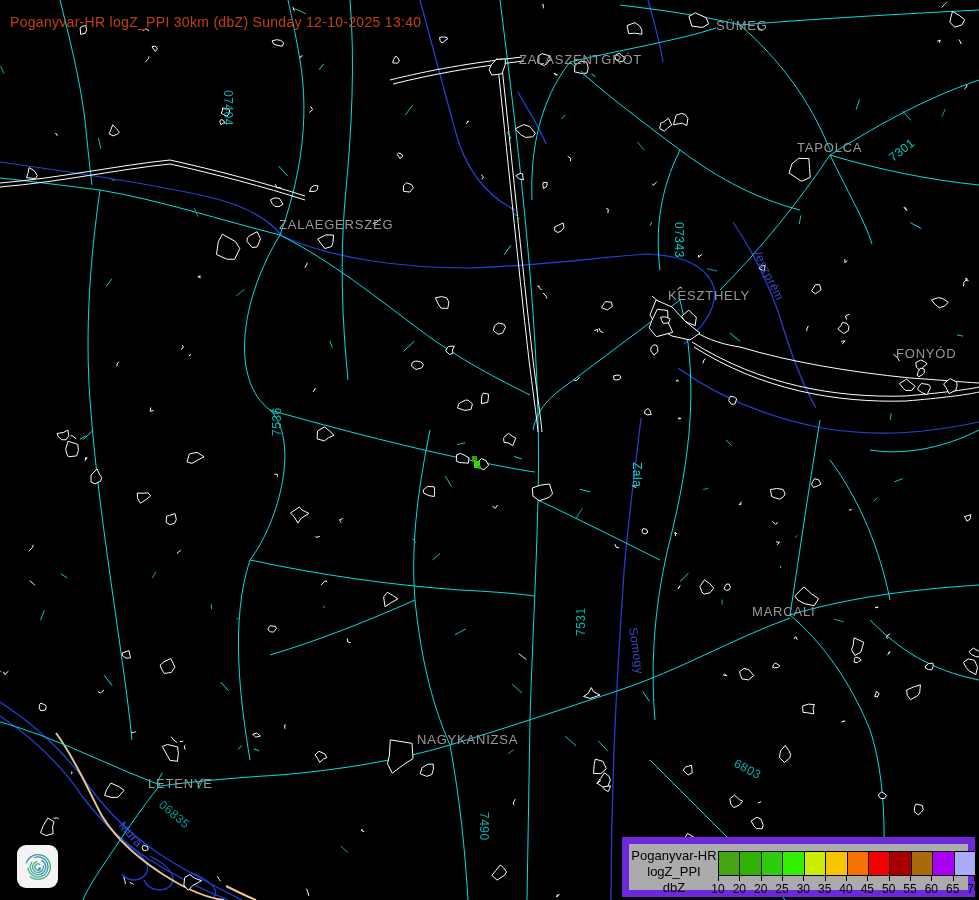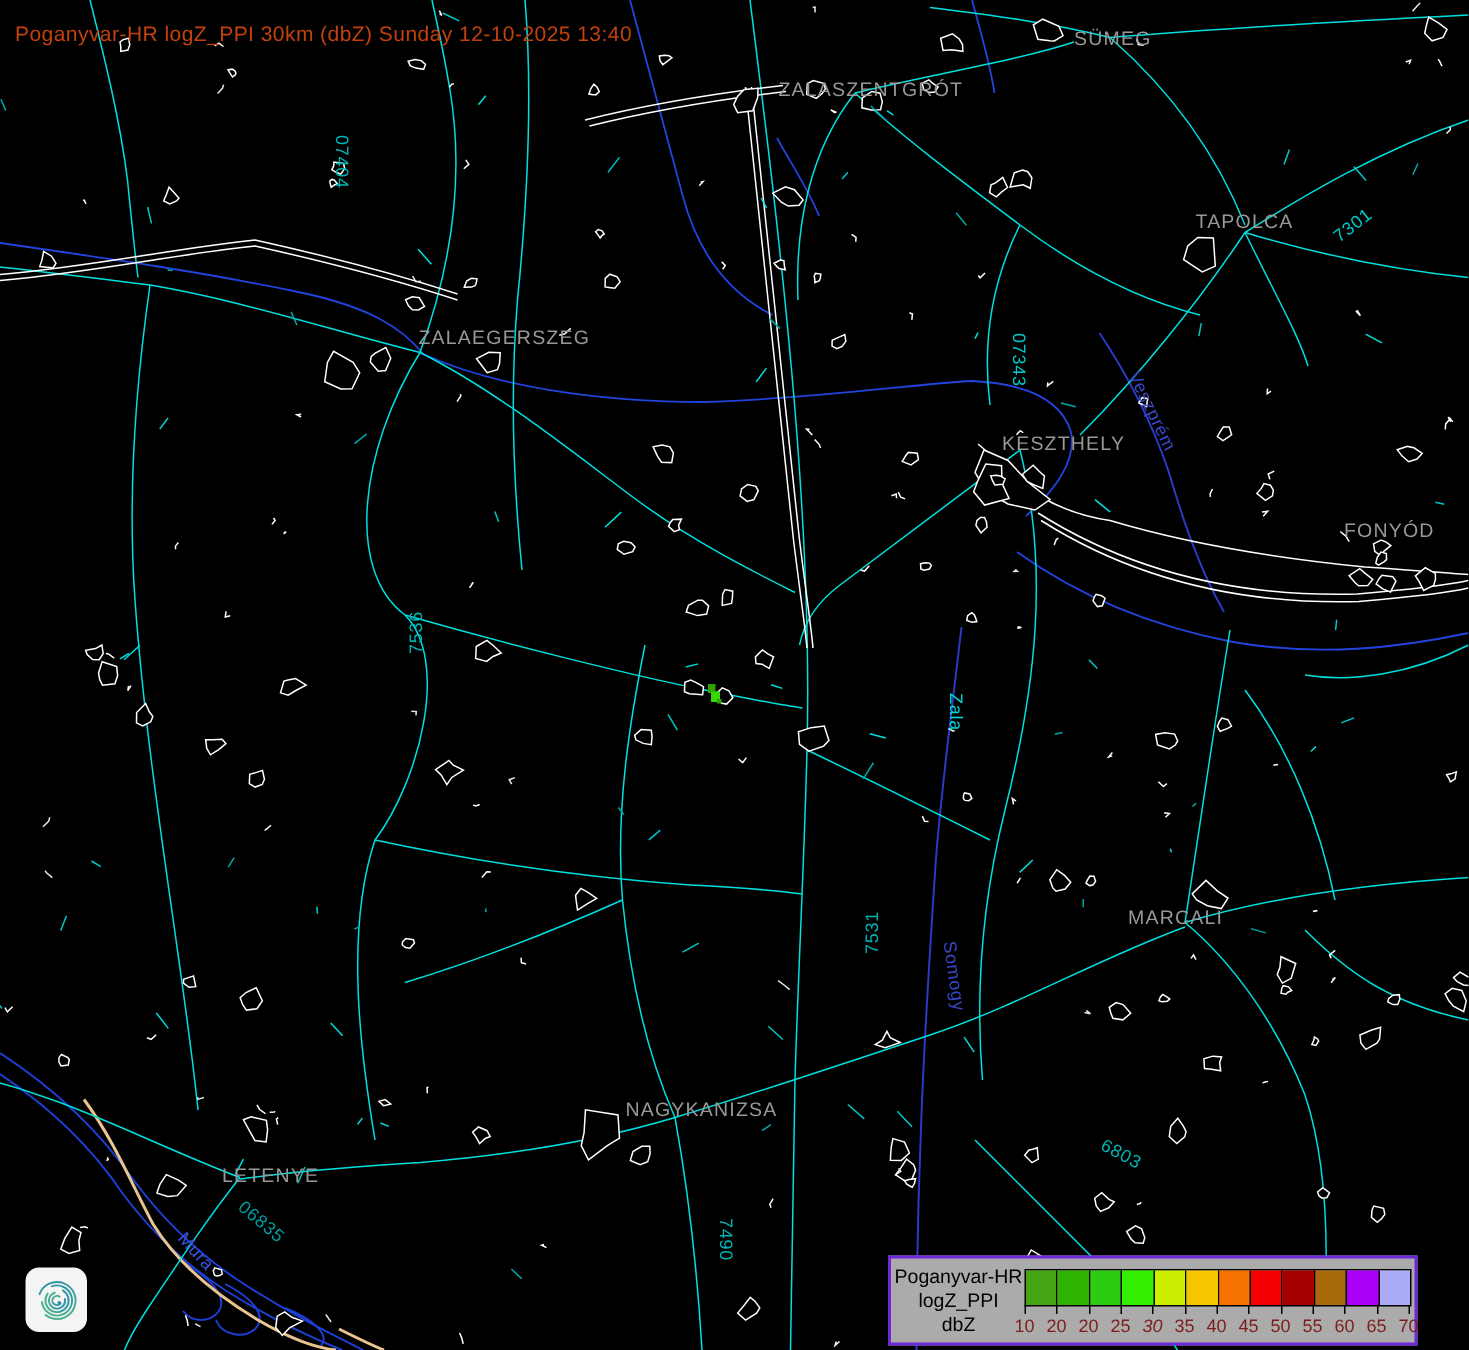--- a/index.html
+++ b/index.html
@@ -1,30 +1,30 @@
 <!DOCTYPE html>
 <html><head>
 <meta charset="utf-8">
 <style>
   html,body{margin:0;padding:0;background:#000;}
   body{width:979px;height:900px;position:relative;overflow:hidden;
        font-family:"Liberation Sans",sans-serif;}
   #map{position:absolute;left:0;top:0;width:979px;height:900px;}
   .title{position:absolute;left:10px;top:14px;font-size:14px;color:#c2410c;
          letter-spacing:.3px;white-space:nowrap;}
-  .legend{position:absolute;left:592px;top:837px;width:353px;height:60px;
-          background:#ababab;border:2px solid #6d28d9;box-sizing:border-box;}
+  .legend{position:absolute;left:622px;top:837px;width:353px;height:60px;
+          background:#ababab;border:7px solid #6d28d9;box-sizing:border-box;}
   .legend-titles{position:absolute;left:2px;top:4px;width:86px;text-align:center;
                  color:#000;font-size:13px;line-height:16px;}
   .bar{position:absolute;left:89px;top:7px;width:256px;height:23px;display:flex;
        border:1px solid #000;box-sizing:content-box;}
   .cell{flex:1 1 auto;border-right:1px solid #000;}
   .cell:last-child{border-right:none;}
   .tick{position:absolute;top:31px;width:1px;height:6px;background:#000;}
-  .num{position:absolute;top:38px;font-size:12px;color:#7f1d1d;transform:translateX(-50%);}
+  .num{position:absolute;top:38px;font-size:12px;color:#000000;transform:translateX(-50%);}
   .logo{position:absolute;left:17px;top:845px;width:41px;height:43px;background:#f4f4f4;
         border-radius:9px;display:flex;align-items:center;justify-content:center;}
 </style>
 </head>
 <body>
 
 <div id="map"><svg width="979" height="900">
       <path d="M0,162 C70,172 140,182 205,196 C245,205 268,218 282,236 C330,258 400,268 470,268 C540,266 610,256 648,254 C688,256 708,268 714,288 C718,308 702,328 684,344" stroke="#2244DD" stroke-width="1.2" fill="none"></path>
       <path d="M420,0 C432,45 444,90 455,130 C465,168 485,195 515,210" stroke="#2244DD" stroke-width="1.2" fill="none"></path>
       <path d="M678,368 C720,398 770,418 822,428 C880,438 932,432 979,422" stroke="#2244DD" stroke-width="1.2" fill="none"></path>
@@ -405,21 +405,21 @@
   <div id="legend-ticks">
       <div class="tick" style="left: 89px;"></div>
       <div class="num" style="left: 89px;">10</div>
       <div class="tick" style="left: 110.333px;"></div>
       <div class="num" style="left: 110.333px;">20</div>
       <div class="tick" style="left: 131.667px;"></div>
       <div class="num" style="left: 131.667px;">20</div>
       <div class="tick" style="left: 153px;"></div>
       <div class="num" style="left: 153px;">25</div>
       <div class="tick" style="left: 174.333px;"></div>
-      <div class="num" style="left: 174.333px; font-style: italic;">30</div>
+      <div class="num" style="left: 174.333px;">30</div>
       <div class="tick" style="left: 195.667px;"></div>
       <div class="num" style="left: 195.667px;">35</div>
       <div class="tick" style="left: 217px;"></div>
       <div class="num" style="left: 217px;">40</div>
       <div class="tick" style="left: 238.333px;"></div>
       <div class="num" style="left: 238.333px;">45</div>
       <div class="tick" style="left: 259.667px;"></div>
       <div class="num" style="left: 259.667px;">50</div>
       <div class="tick" style="left: 281px;"></div>
       <div class="num" style="left: 281px;">55</div>

